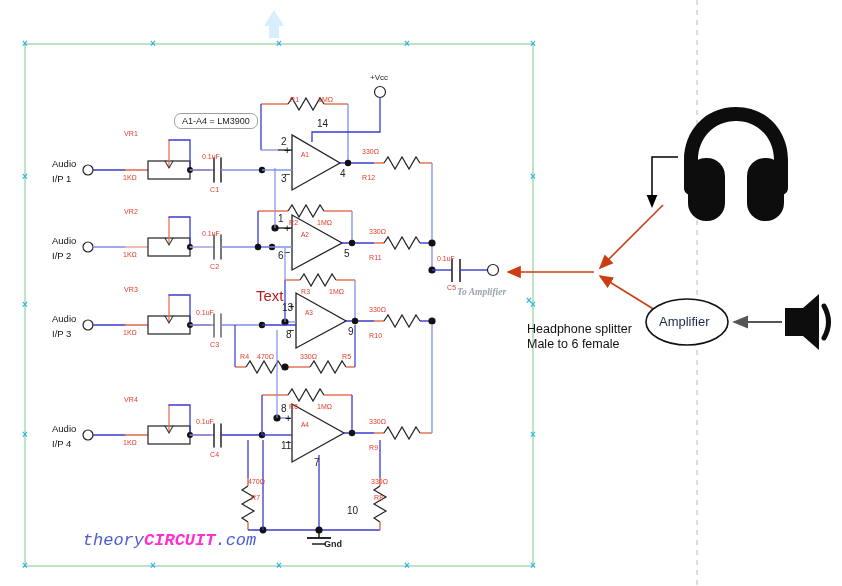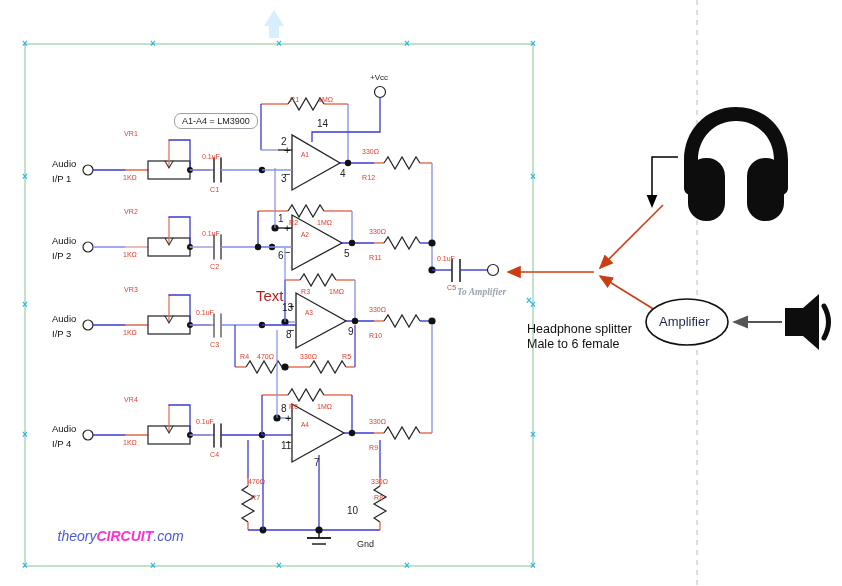--- a/index.html
+++ b/index.html
@@ -18,21 +18,21 @@
   .inlbl{color:#111;font-size:9.5px;}
   .gnd{color:#222;font-size:9px;}
   .vcc{color:#222;font-size:8px;}
   .chipbox{position:absolute;border:1px solid #9aa0a6;border-radius:7px;
            background:#fff;color:#222;font-size:9px;padding:2px 7px;}
   .toamp{color:#9aa3ad;font-family:"Liberation Serif","DejaVu Serif",serif;
          font-style:italic;font-weight:bold;font-size:9.5px;}
   .note{color:#111;font-size:12.5px;line-height:15px;margin-top:14px;}
   .ampword{color:#1b2a4a;font-size:13px;}
   .textann{color:#b91c1c;font-size:15px;}
-  .wm{font-family:Liberation Sans, sans-serif;font-style:italic;font-size:14px;}
+  .wm{font-family:Liberation Mono, monospace;font-style:italic;font-size:17px;}
   .wm .a{color:#4a5bd6;}
   .wm .b{color:#ff2fd0;font-weight:bold;}
   .handle{position:absolute;color:#29b6e8;font-size:10px;font-weight:bold;
           line-height:10px;width:10px;height:10px;text-align:center;}
 </style>
 </head>
 <body>
 
 <div id="stage">
 
@@ -372,21 +372,21 @@
 
   <div class="txt pin" style="left:281px;top:404px;">8</div>
   <div class="txt pin" style="left:281px;top:441px;">11</div>
   <div class="txt pin" style="left:347px;top:458px;margin-top:48px;">10</div>
   <div class="txt pin" style="left:314px;top:458px;">7</div>
 
   <div class="txt ohm" style="left:437px;top:255px;">0.1uF</div>
   <div class="txt reflbl" style="left:447px;top:284px;">C5</div>
 
   <div class="txt toamp" style="left:457px;top:288px;">To Amplifier</div>
-  <div class="txt gnd" style="left:357px;top:540px;">Gnd</div>
+  <div class="txt gnd" style="left:324px;top:540px;font-weight:bold;">Gnd</div>
   <div class="txt textann" style="left:256px;top:288px;">Text</div>
 
   <div class="txt note" style="left:527px;top:308px;">Headphone splitter</div>
   <div class="txt note" style="left:527px;top:323px;">Male to 6 female</div>
 
   <div class="txt ampword" style="left:659px;top:315px;">Amplifier</div>
 
   <div class="txt wm" style="left:42px;top:515px;">
     <span class="a">theory</span><span class="b">CIRCUIT</span><span class="a">.com</span>
   </div>

